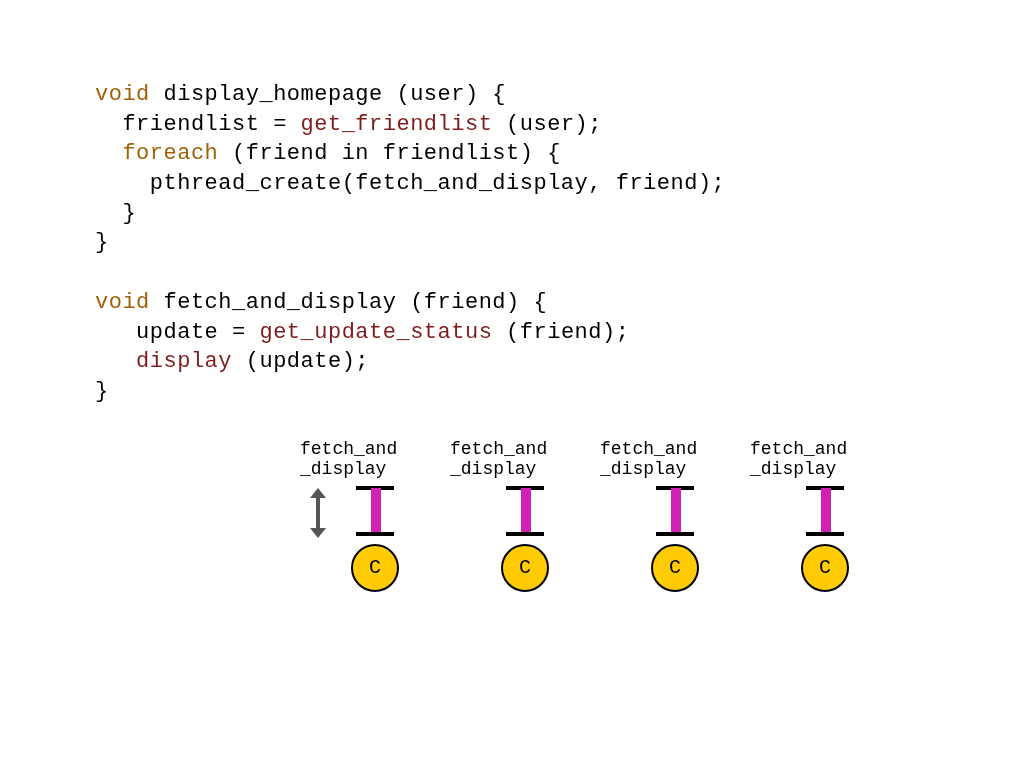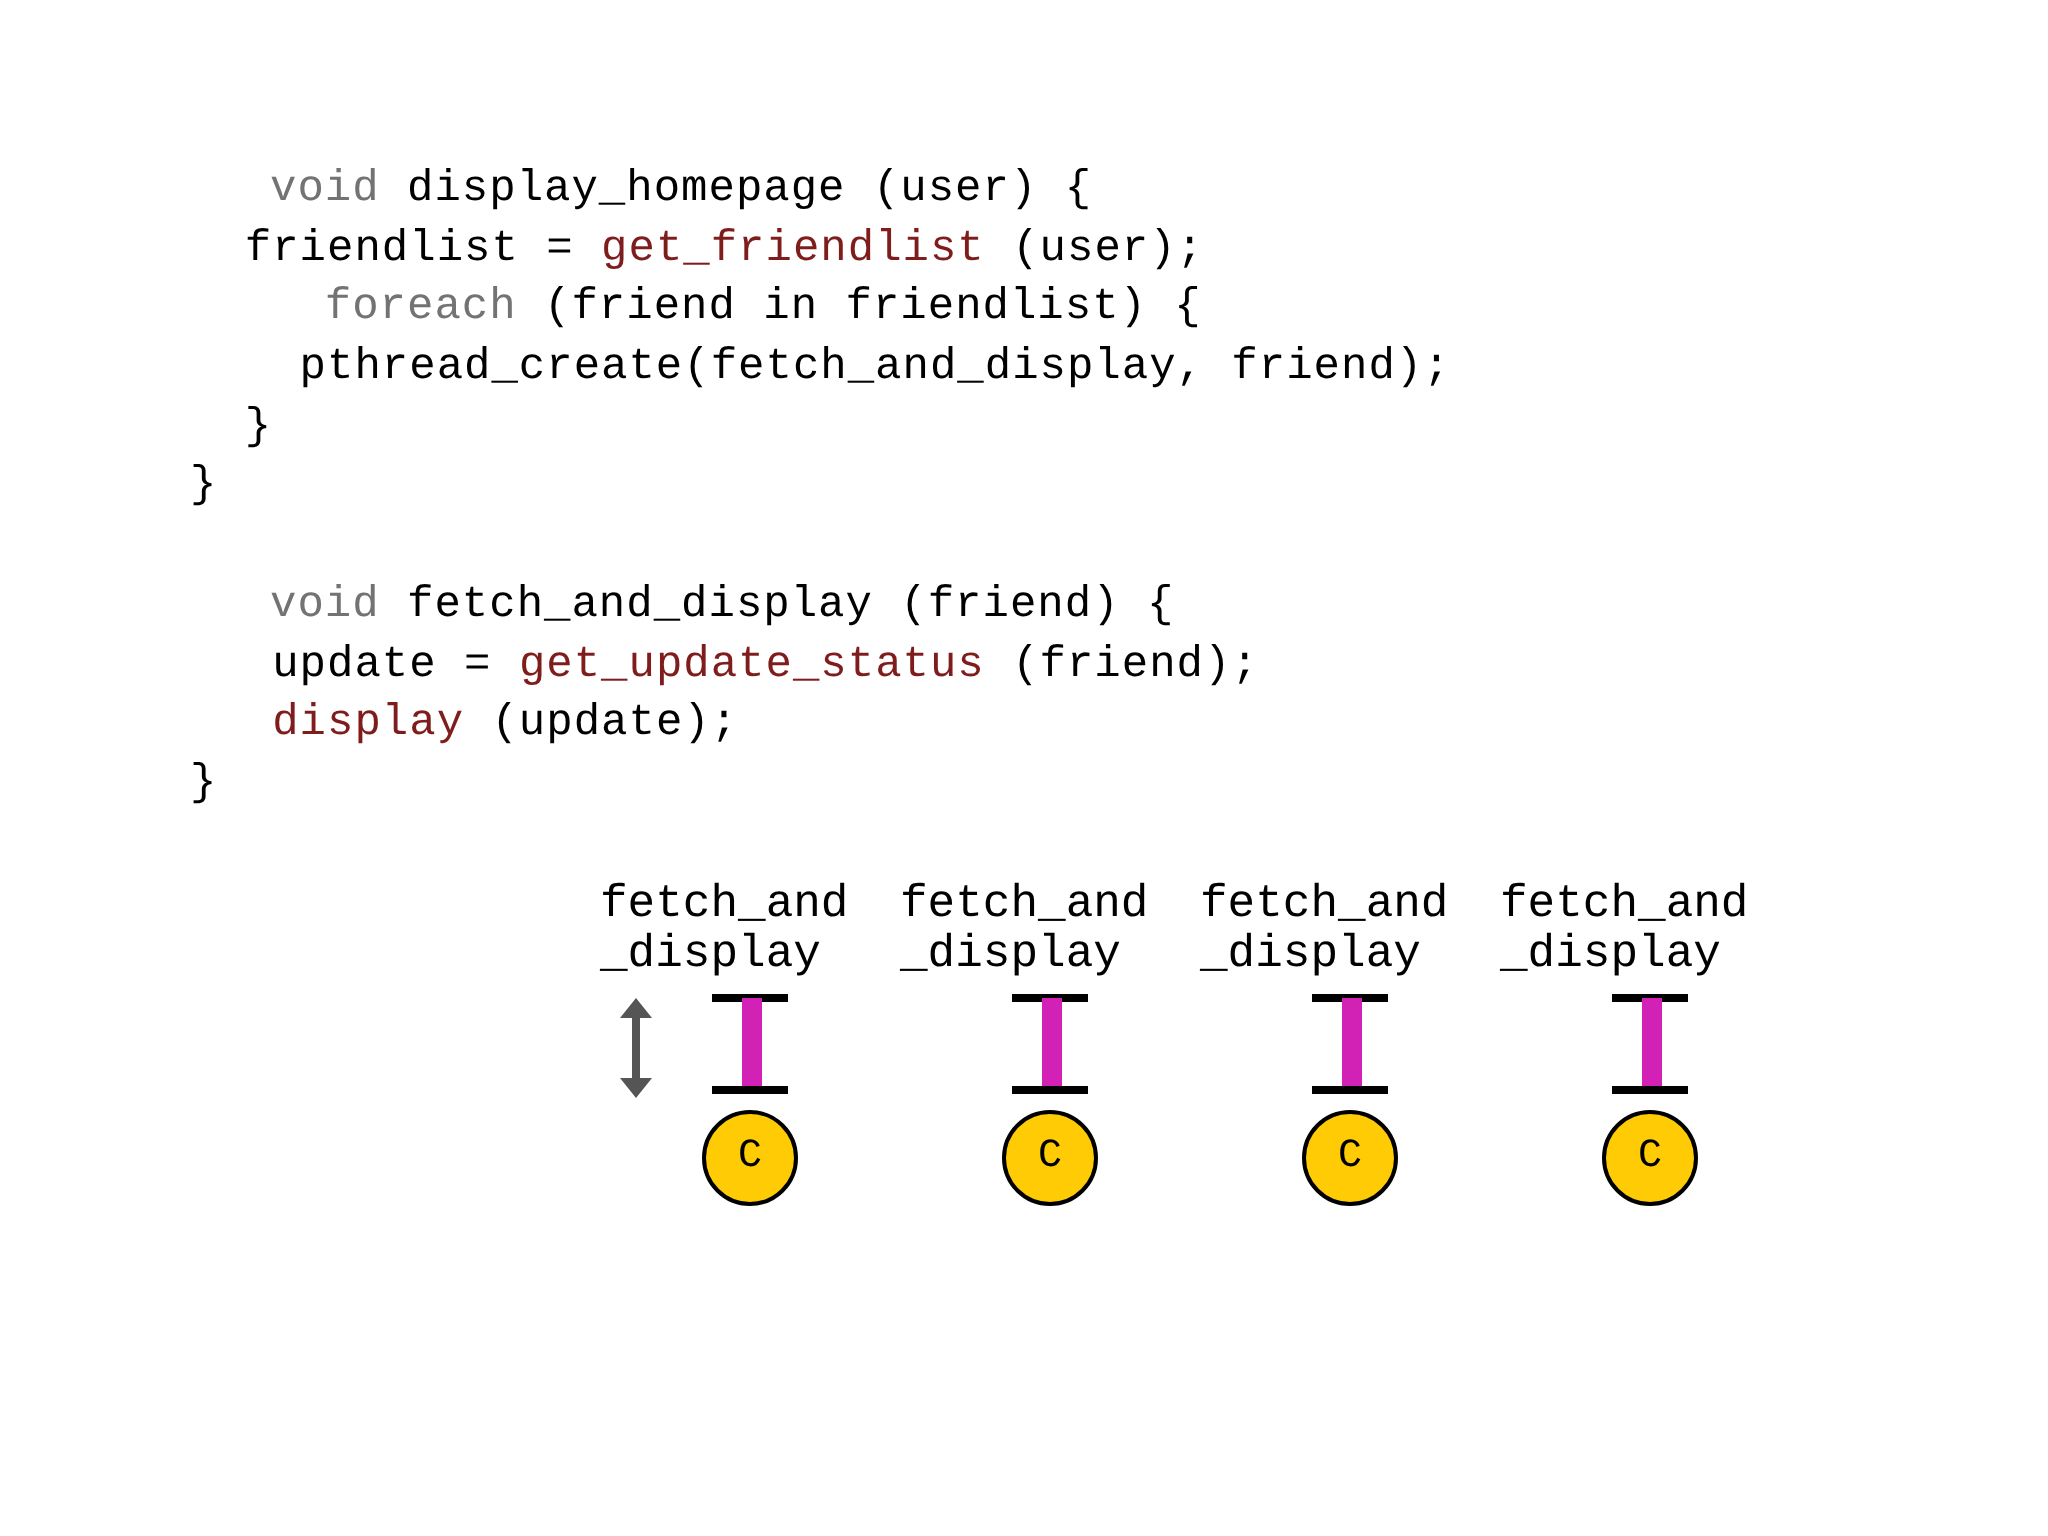--- a/index.html
+++ b/index.html
@@ -18,36 +18,36 @@
     height: 768px;
   }
   .code {
     position: absolute;
     left: 95px;
     top: 80px;
     line-height: 1.35;
     white-space: pre;
     letter-spacing: 0.5px;
   }
-  .kw   { color: #737373; margin-left: 40px; } 
+  .kw   { color: #a16207; } 
   .fn   { color: #7f1d1d; } 
   .diagram {
     position: absolute;
     left: 300px;
     top: 440px;
     width: 620px;
     height: 220px;
   }
   .col {
     position: absolute;
     width: 150px;
     text-align: left;
   }
   .label {
-    font-size: 23px;
+    font-size: 18px;
     line-height: 1.1;
     margin-bottom: 6px;
   }
   .thread {
     position: relative;
     width: 50px;
     height: 50px;
     margin: 0 auto 8px auto;
   }
   .bar-top, .bar-bot {

